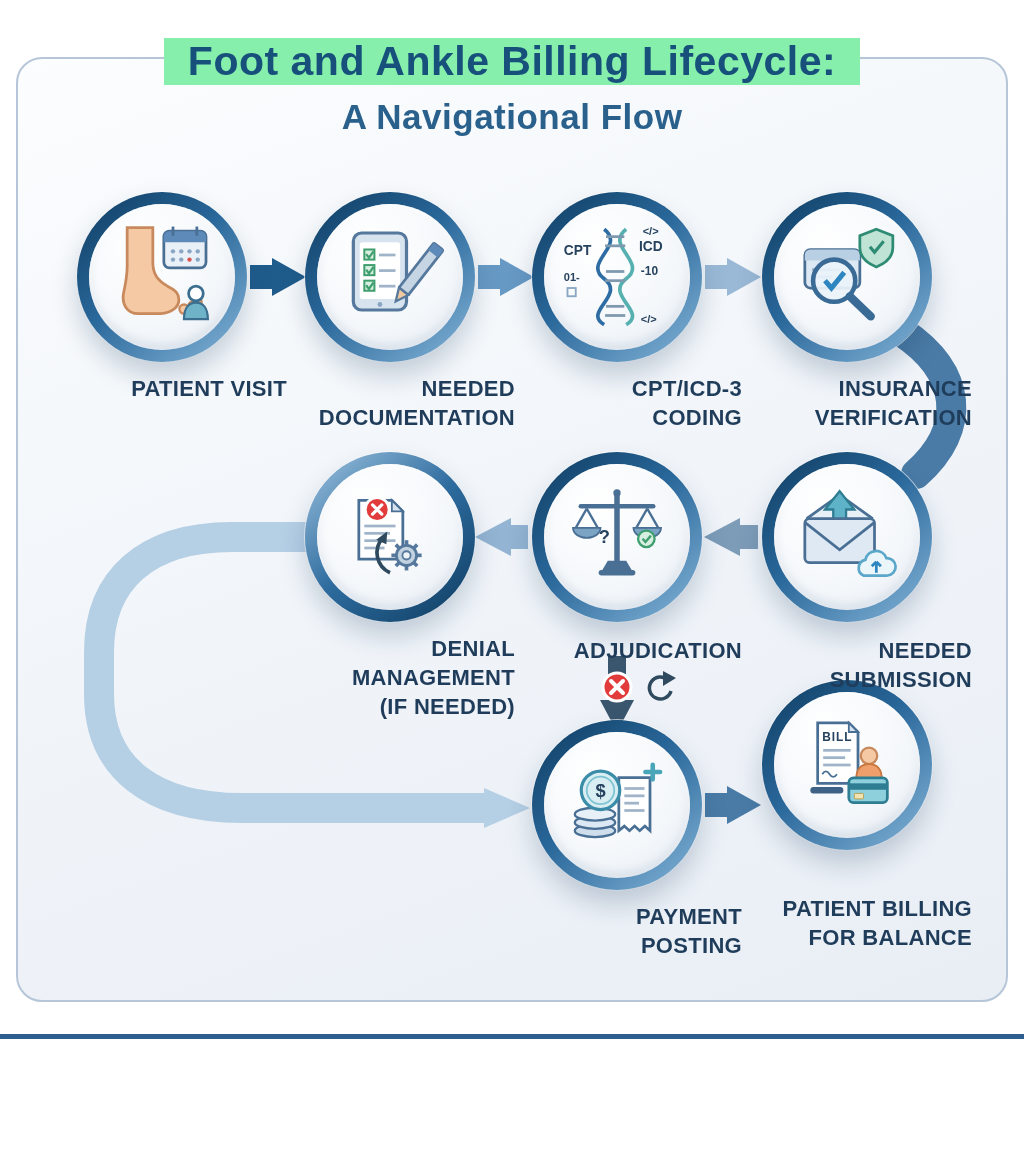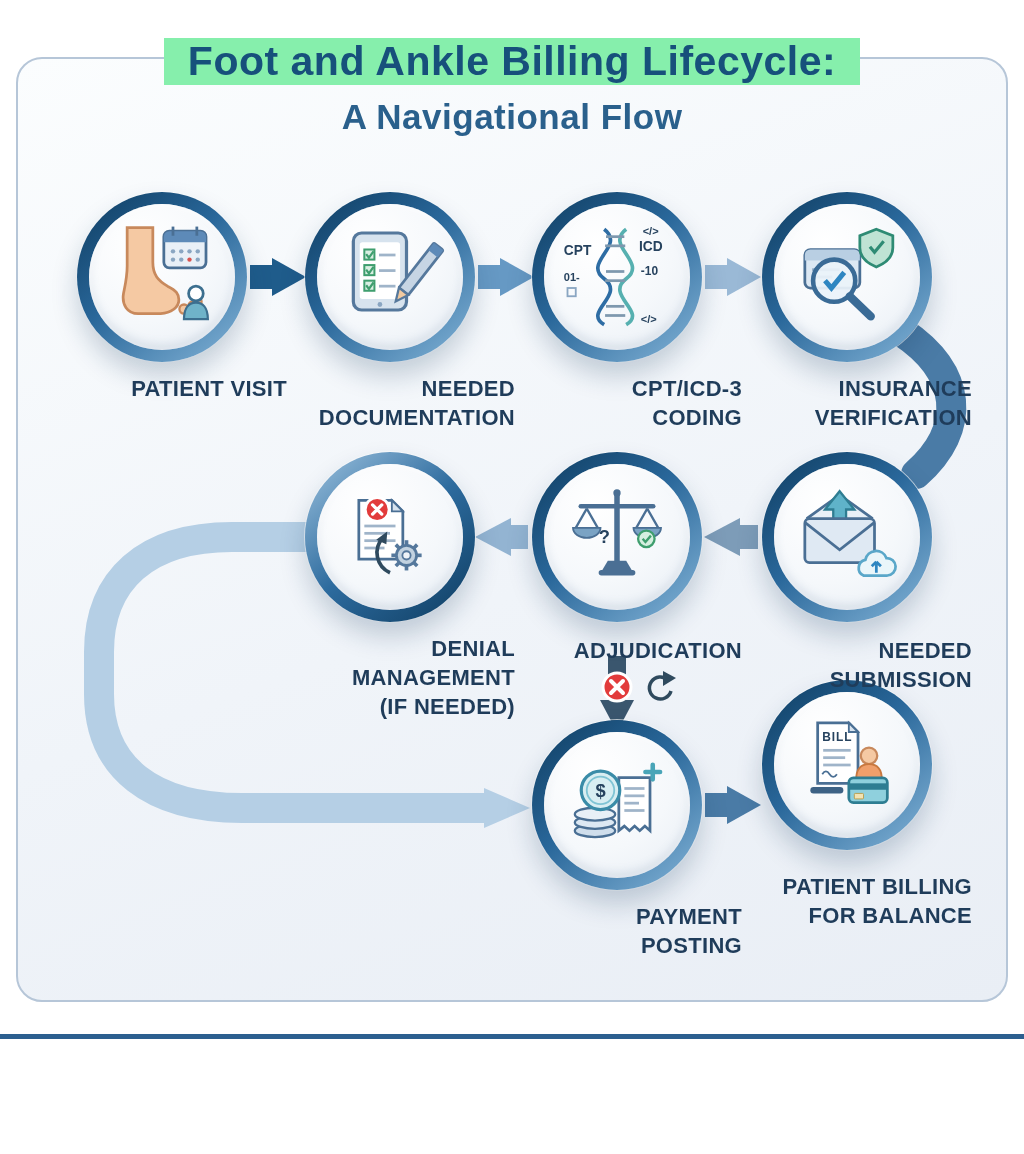--- a/index.html
+++ b/index.html
@@ -319,14 +319,14 @@
       <path d="M33 70 q4 -6 8 0 t8 0" stroke="#4a6f94" stroke-width="2" fill="none"></path>
       <rect x="20" y="84" width="36" height="7" rx="3.5" fill="#3d6285"></rect>
       <circle cx="84" cy="50" r="9" fill="#f5c9a3" stroke="#c8895c" stroke-width="2.5"></circle>
       <path d="M70 76 C70 63 76 59 84 59 C92 59 98 63 98 76 Z" fill="#ef9f6b" stroke="#c8783f" stroke-width="2"></path>
       <rect x="62" y="74" width="42" height="27" rx="5" fill="#8fd0dd" stroke="#2e7d92" stroke-width="3"></rect>
       <rect x="62" y="80" width="42" height="7" fill="#2e7d92"></rect>
       <rect x="68" y="91" width="10" height="6" rx="1" fill="#f2e3b3" stroke="#b89b4a" stroke-width="1"></rect>
     </svg>
   </div>
 </div>
-<div class="node-label" style="left:722px; top:872px">PATIENT BILLING
+<div class="node-label" style="left:722px; top:894px">PATIENT BILLING
 FOR BALANCE</div>
 
 </body></html>

